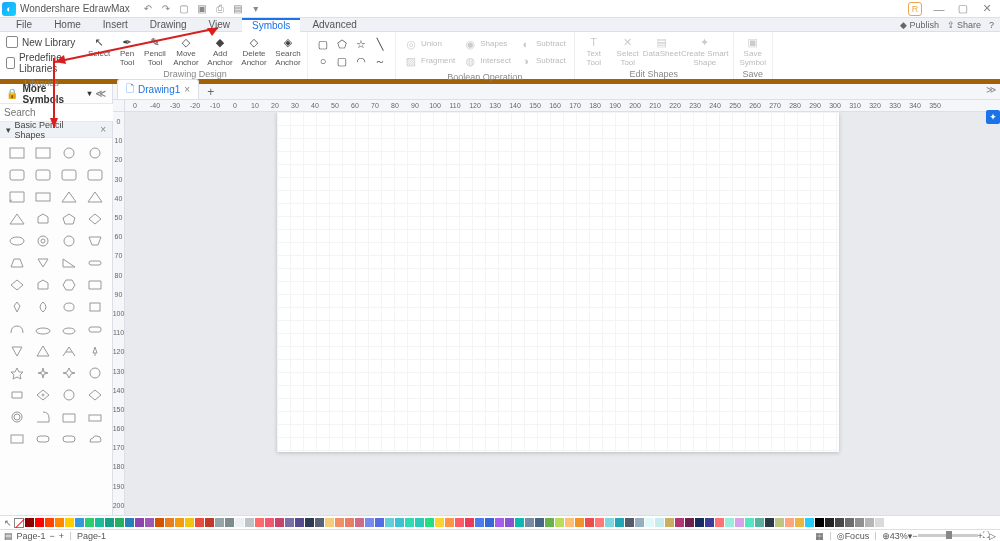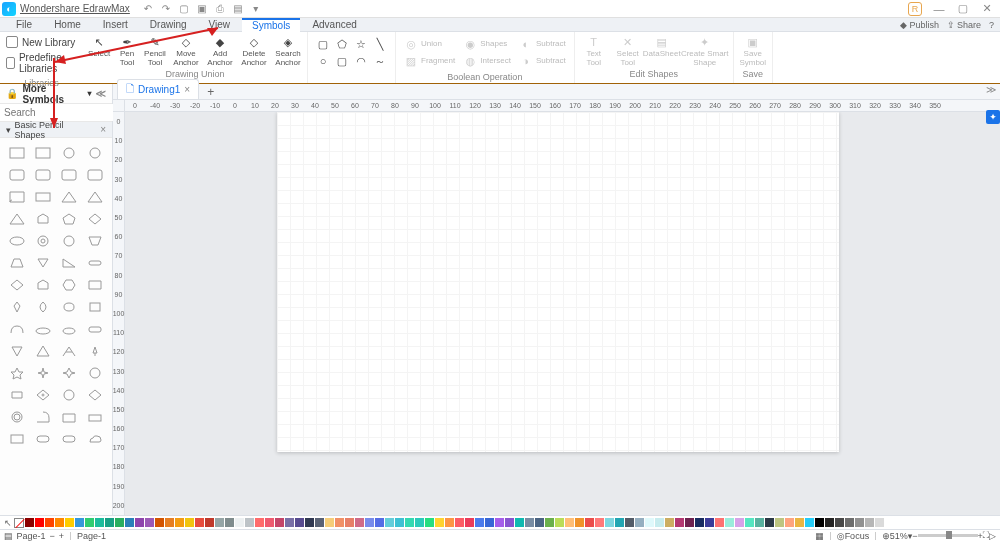--- a/index.html
+++ b/index.html
@@ -1,36 +1,36 @@
 <!DOCTYPE html>
 <html><head>
   <meta charset="utf-8">
   <style>
     * { margin: 0; padding: 0; box-sizing: border-box; font-family: "Segoe UI", Arial, sans-serif; }
     body { width: 1000px; height: 541px; background: #fff; font-size: 11px; color: #333; overflow: hidden; position: relative; }
 
     
     .titlebar { height: 18px; background: #fff; display: flex; align-items: center; border-bottom: 1px solid #e0e0e0; }
     .titlebar .logo { width: 14px; height: 14px; background: linear-gradient(135deg,#1aa3ff,#12d4ff); border-radius: 3px; margin: 0 4px 0 2px; display:flex; align-items:center; justify-content:center; color:#fff; font-size:9px; font-weight:bold; }
-    .titlebar .title { font-size: 10px; color: #555; text-decoration: underline; }
+    .titlebar .title { font-size: 10px; color: #555; }
     .titlebar .qactions { display: flex; gap: 6px; margin-left: 12px; }
     .titlebar .qactions span { width: 12px; height: 12px; display:inline-flex; align-items:center; justify-content:center; color:#888; font-size:10px; }
     .titlebar .spacer { flex: 1; }
     .titlebar .right { display:flex; gap:10px; align-items:center; margin-right: 6px; }
     .titlebar .avatar { width:14px; height:14px; border:1px solid #e8a64f; border-radius:3px; display:flex; align-items:center; justify-content:center; font-size:9px; color:#e8a64f; background:#fff; }
     .titlebar .winbtn { width:14px; height:14px; display:inline-flex; align-items:center; justify-content:center; color:#888; font-size:11px; }
 
     
     .menubar { height: 14px; background: #eef1f5; display: flex; align-items: center; gap: 2px; padding: 0 6px; border-bottom: 1px solid #dce0e6; }
     .menubar .tab { padding: 0 10px; font-size: 10px; color: #555; height:14px; display:flex; align-items:center; }
     .menubar .tab.active { background: #fff; border-top: 2px solid #1a73e8; color:#1a73e8; font-weight:500; }
     .topright { margin-left:auto; display:flex; gap:8px; font-size:9px; color:#666; }
 
     
-    .ribbon { height: 52px; background: #fff; border-bottom: 1px solid #a16207; display: flex; position: relative; }
+    .ribbon { height: 52px; background: #fff; border-bottom: 5px solid #a16207; display: flex; position: relative; }
     .ribbon-left { width: 83px; padding: 4px 6px; }
     .ribbon-left .item { display: flex; align-items: center; gap: 4px; font-size: 10px; color: #444; margin-bottom: 4px; cursor:pointer; }
     .ribbon-left .item .ic { width:12px; height:12px; border:1px solid #888; border-radius:2px; }
     .ribbon-left .sublabel { font-size:9px; color:#888; text-align:center; margin-top:4px; }
 
     .ribbon-group { padding: 2px 4px; display:flex; flex-direction:column; align-items:center; border-right:1px solid #eee; }
     .ribbon-group .tools { display:flex; gap:4px; }
     .tool-btn { width: 24px; display:flex; flex-direction:column; align-items:center; font-size:8px; color:#555; line-height:1.0; gap:1px; padding-top:1px; }
     .tool-btn.wide { width: 30px; }
     .tool-btn .ic { width:14px; height:14px; display:flex; align-items:center; justify-content:center; color:#444; font-size:11px; }
@@ -182,21 +182,21 @@
           <div class="ic">◇</div>
           <div class="lbl">Delete</div>
           <div class="lbl">Anchor</div>
         </div>
       <div class="tool-btn wide">
           <div class="ic">◈</div>
           <div class="lbl">Search</div>
           <div class="lbl">Anchor</div>
         </div>
     </div>
-    <div class="group-label">Drawing Union</div>
+    <div class="group-label">Drawing Design</div>
   </div>
 
   <div class="ribbon-group">
     <div class="shape-grid">
       <span>▢</span>
         <span>⬠</span>
         <span>☆</span>
         <span>╲</span>
       <span>○</span>
         <span>▢</span>
@@ -771,21 +771,21 @@
   </div>
   <div class="sep"></div>
   <span>Page-1</span>
   <div class="spacer"></div>
   <span>▦</span>
   <span class="sep"></span>
   <span>◎</span>
   <span>Focus</span>
   <span class="sep"></span>
   <span>⊕</span>
-  <span>51%</span>
+  <span>43%</span>
   <span>▾</span>
   <span class="btn">−</span>
   <div class="zoom-slider">
       <div class="thumb"></div>
     </div>
   <span class="btn">+</span>
   <span>⛶</span>
   <span>▷</span>
 </div>
 

